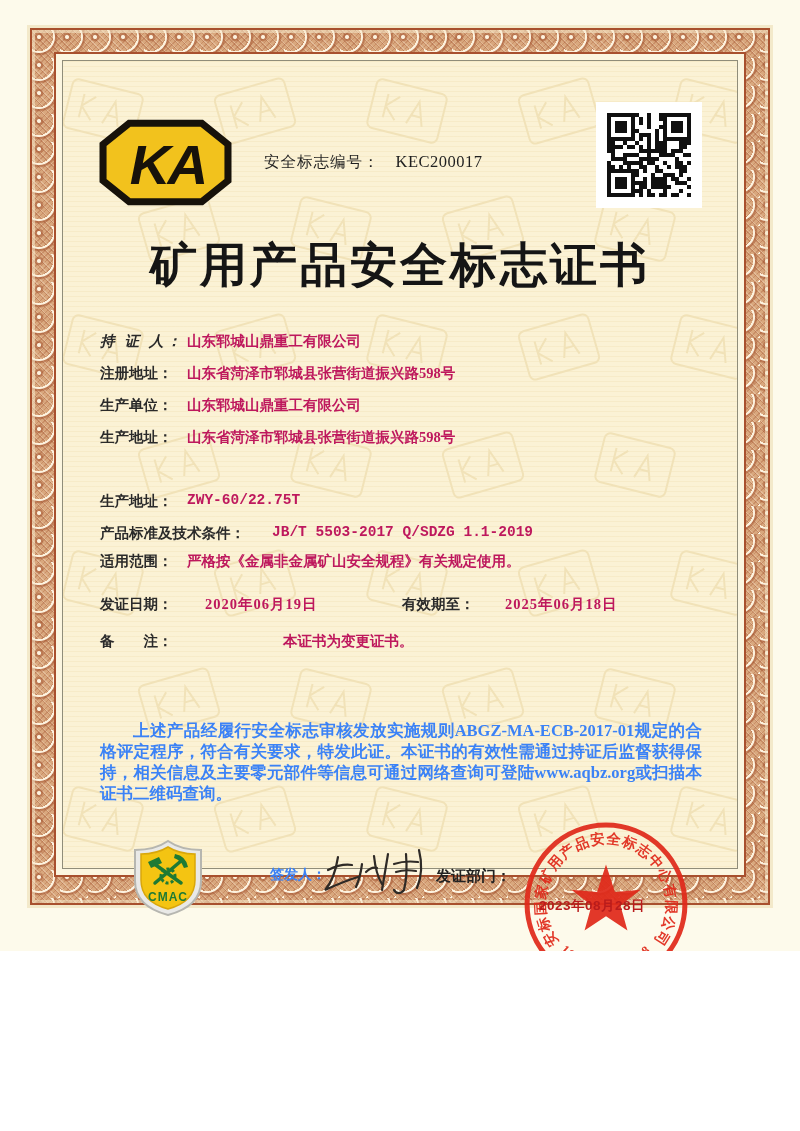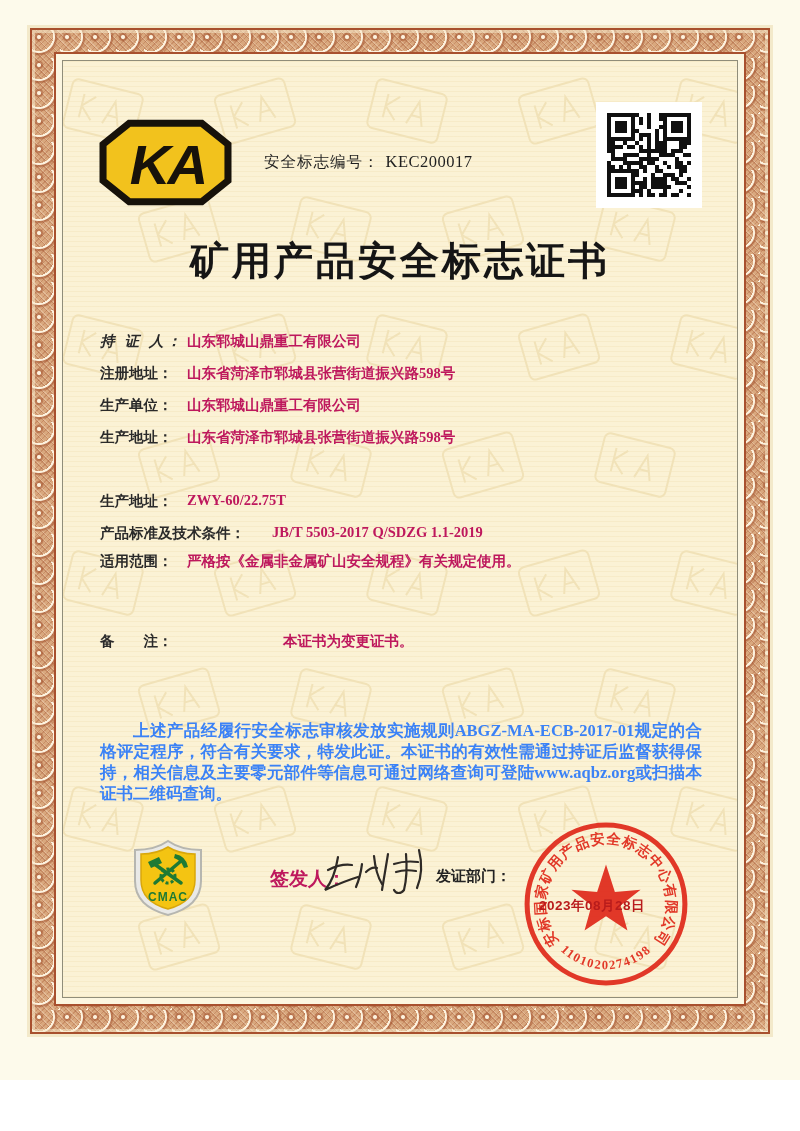--- a/index.html
+++ b/index.html
@@ -1,16 +1,16 @@
 <!DOCTYPE html>
 <html><head>
 <meta charset="utf-8">
 <style>
   html,body{margin:0;padding:0;background:#fff;}
-  .page{position:relative;width:800px;height:1080px;background:#fdfaeb;overflow:hidden;
+  .page{position:relative;width:800px;height:951px;background:#fdfaeb;overflow:hidden;
         font-family:"Liberation Sans","DejaVu Sans",sans-serif;}
   
   .band{position:absolute;top:28px;left:30px;right:30px;bottom:46px;
         background-color:#d9a87e;
         background-image:
           repeating-radial-gradient(circle at 7px 7px, rgba(255,246,228,.95) 0 1.5px, rgba(164,84,48,.55) 2.5px 3.5px, rgba(217,168,126,0) 5px 14px),
           repeating-linear-gradient(45deg, rgba(158,76,42,.28) 0 1px, rgba(255,240,220,.28) 1px 2px, transparent 2px 5px),
           repeating-linear-gradient(-45deg, rgba(158,76,42,.28) 0 1px, transparent 1px 4px);
         background-size:28px 28px, auto, auto;
         border:2px solid #a8502e;
@@ -18,45 +18,45 @@
   
   .content{position:absolute;top:60px;left:62px;right:62px;bottom:82px;background:#fbf2d5;
         border:1px solid #908d7a;
         background-image:repeating-linear-gradient(180deg, rgba(238,219,170,.30) 0 1px, rgba(238,219,170,0) 1px 5px);
         box-shadow:0 0 0 6px #fcf6e0, 0 0 0 8px #a8502e;}
   .wm{position:absolute;inset:0;width:100%;height:100%;}
   .kalogo{position:absolute;left:99px;top:119px;width:133px;height:87px;}
   .ka-t{font-family:"Liberation Sans","DejaVu Sans",sans-serif;font-style:italic;font-weight:900;
         font-size:56px;fill:#17120a;letter-spacing:-3px;}
   .certno{position:absolute;left:264px;top:152px;font-size:15.5px;color:#1f1f1f;letter-spacing:1px;white-space:nowrap;}
-  .certno .val{font-family:"Liberation Serif","DejaVu Serif",serif;font-size:16.5px;margin-left:6px;letter-spacing:.5px;}
+  .certno .val{font-family:"Liberation Serif","DejaVu Serif",serif;font-size:16.5px;margin-left:16px;letter-spacing:.5px;}
   .qrbox{position:absolute;left:596px;top:102px;width:106px;height:106px;background:#fff;
          display:flex;align-items:center;justify-content:center;}
   .title{position:absolute;left:0;top:234px;width:100%;margin:0;text-align:center;
-         font-size:39px;font-weight:800;letter-spacing:3px;color:#151515;}
+         font-size:47px;font-weight:800;letter-spacing:3px;color:#151515;}
   .frow{position:absolute;left:0;width:100%;height:20px;}
   .flabel{position:absolute;left:100px;font-size:14.5px;font-weight:600;color:#2a2a2a;white-space:nowrap;}
   .fvalue{position:absolute;left:187px;font-size:14.5px;font-weight:700;color:#be185d;white-space:nowrap;
           font-family:"Liberation Serif","DejaVu Serif",serif;}
-  .tech{font-family:Liberation Serif, serif;}
+  .tech{font-family:Liberation Mono, monospace;}
   .f0{top:332px}.f1{top:364px}.f2{top:396px}.f3{top:428px}.f4{top:460px}
   .f5{top:492px}.f6{top:524px}.f7{top:552px}.fd{top:595px}.fr{top:632px}
   .f6 .fvalue{left:272px;}
   .fd .v1{left:205px;letter-spacing:1px;}
   .fd .l2{left:402px;}
   .fd .v2{left:505px;letter-spacing:1px;}
   .fr .fvalue{left:283px;}
   .sp{letter-spacing:3px;font-style:italic;}
   .statement{position:absolute;left:100px;top:720px;width:602px;margin:0;
         font-family:"Liberation Serif","DejaVu Serif",serif;font-weight:700;font-size:16.5px;
         line-height:21px;color:#3b82f6;text-align:justify;text-indent:2em;}
   .cmac{position:absolute;left:131px;top:839px;width:74px;height:78px;}
   .cmac-t{font-family:"Liberation Sans","DejaVu Sans",sans-serif;font-weight:700;font-size:12px;
         fill:#1e7a34;letter-spacing:1px;}
-  .siglabel{position:absolute;left:270px;top:866px;font-size:19px;font-weight:700;color:#be185d;}
+  .siglabel{position:absolute;left:270px;top:866px;font-size:14px;font-weight:700;color:#3b82f6;}
   .sig{position:absolute;left:322px;top:842px;width:105px;height:55px;}
   .deptlabel{position:absolute;left:436px;top:867px;font-size:15px;font-weight:700;color:#222;}
   .stamp{position:absolute;left:519px;top:817px;width:174px;height:174px;opacity:.93;}
   .st-co{font-family:"Liberation Serif","DejaVu Serif",serif;font-weight:700;font-size:14px;
         fill:#e02a1b;letter-spacing:1px;}
   .st-no{font-family:"Liberation Serif","DejaVu Serif",serif;font-weight:700;font-size:12.5px;
         fill:#e02a1b;letter-spacing:1.5px;}
   .stampdate{position:absolute;left:539px;top:897px;font-size:13.5px;font-weight:700;
         color:#b91c1c;letter-spacing:.5px;z-index:5;}
 </style>
@@ -326,20 +326,26 @@
   </div>
   <div class="frow f6">
     <span class="flabel">产品标准及技术条件：</span>
     <span class="fvalue tech">JB/T 5503-2017 Q/SDZG 1.1-2019</span>
   </div>
   <div class="frow f7">
     <span class="flabel">适用范围：</span>
     <span class="fvalue">严格按《金属非金属矿山安全规程》有关规定使用。</span>
   </div>
 
+  <div class="frow fd">
+    <span class="flabel">发证日期：</span>
+    <span class="fvalue v1">2020年06月19日</span>
+    <span class="flabel l2">有效期至：</span>
+    <span class="fvalue v2">2025年06月18日</span>
+  </div>
 
   <div class="frow fr">
     <span class="flabel">备　　注：</span>
     <span class="fvalue">本证书为变更证书。</span>
   </div>
 
   <p class="statement">上述产品经履行安全标志审核发放实施规则ABGZ-MA-ECB-2017-01规定的合格评定程序，符合有关要求，特发此证。本证书的有效性需通过持证后监督获得保持，相关信息及主要零元部件等信息可通过网络查询可登陆www.aqbz.org或扫描本证书二维码查询。</p>
 
   <svg class="cmac" viewBox="0 0 74 78" xmlns="http://www.w3.org/2000/svg">
     <path d="M37,2 C47,9 59,11 70,11 L70,42 C70,61 56,71 37,76 C18,71 4,61 4,42 L4,11 C15,11 27,9 37,2 Z" fill="#e9e9e7" stroke="#b6b6b0" stroke-width="2"></path>

